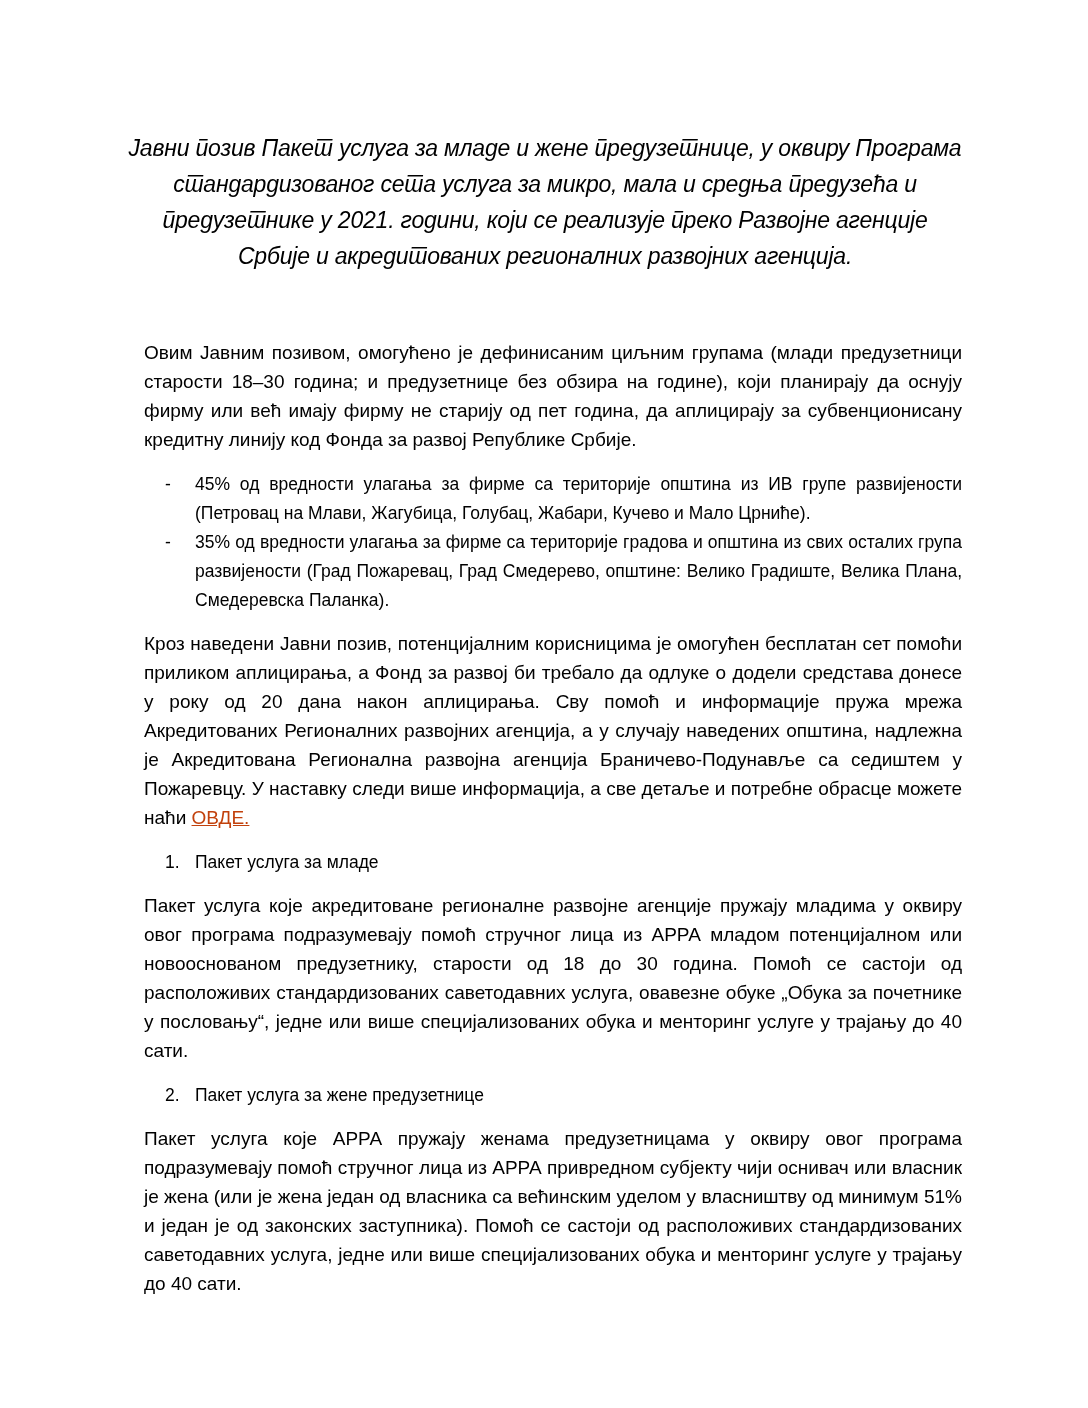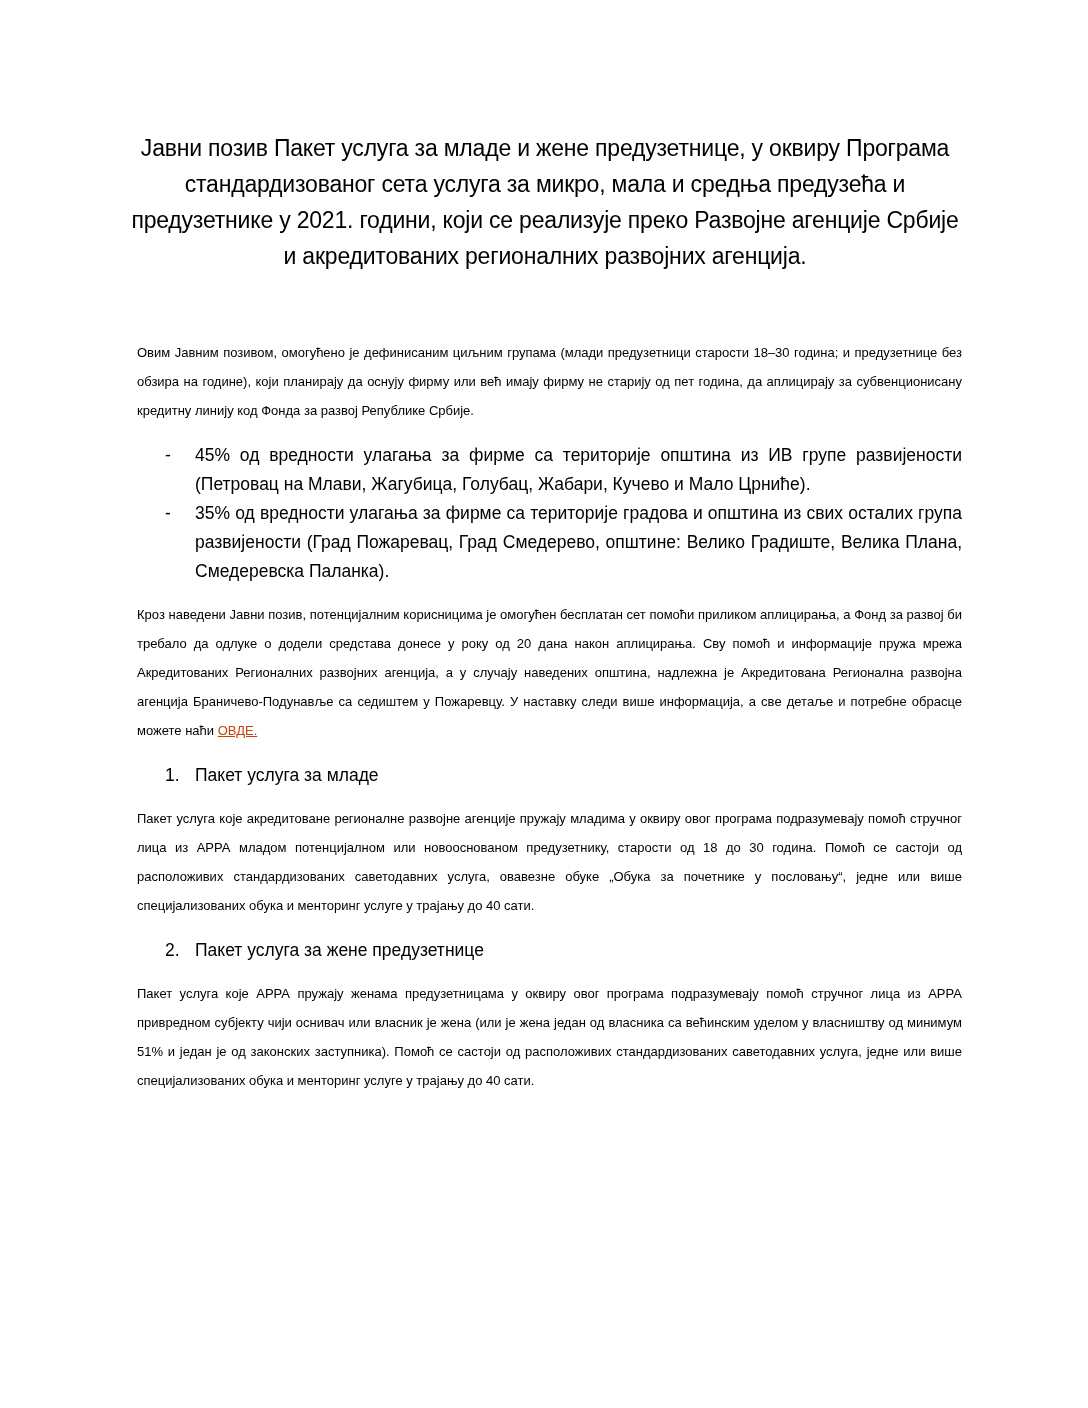--- a/index.html
+++ b/index.html
@@ -22,26 +22,27 @@
     padding: 130px 126px 40px 128px;
     background: #ffffff;
   }
   .doc-title {
     font-size: 23px;
     font-weight: 400;
     letter-spacing: -0.2px;
     line-height: 36px;
     text-align: center;
     margin: 0 0 64px 0;
+    font-style: italic;
   }
   .para {
-    font-size: 13px;
+    font-size: 19px;
     line-height: 29px;
     text-align: justify;
-    margin: 0 0 16px 9px;
+    margin: 0 0 16px 16px;
   }
   .para.single-line {
     text-align: left;
   }
   .list {
     margin: 0 0 14px 0;
   }
   .list-item {
     display: flex;
     font-size: 17.5px;

